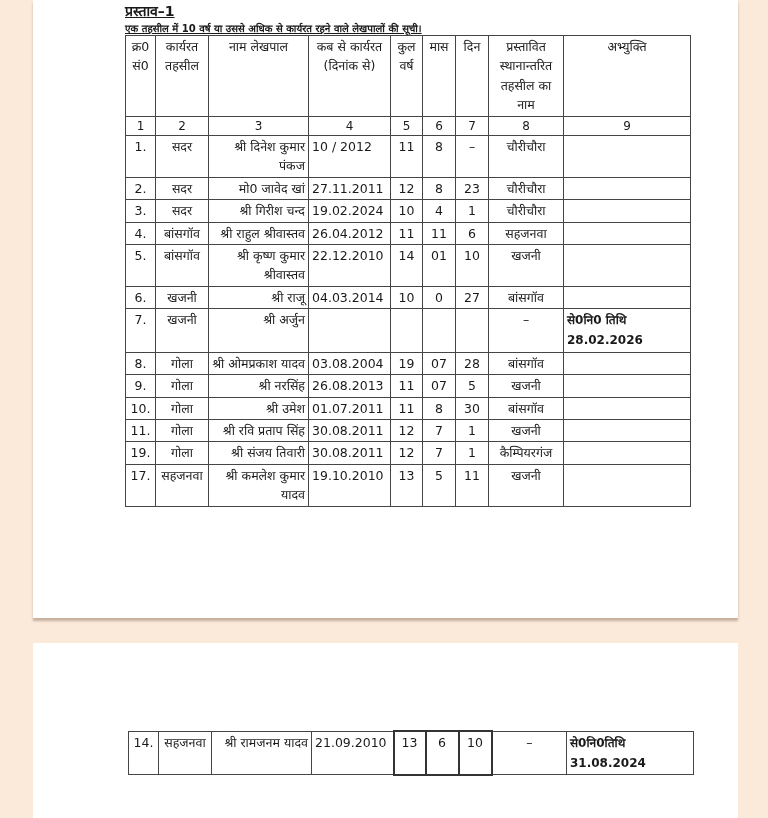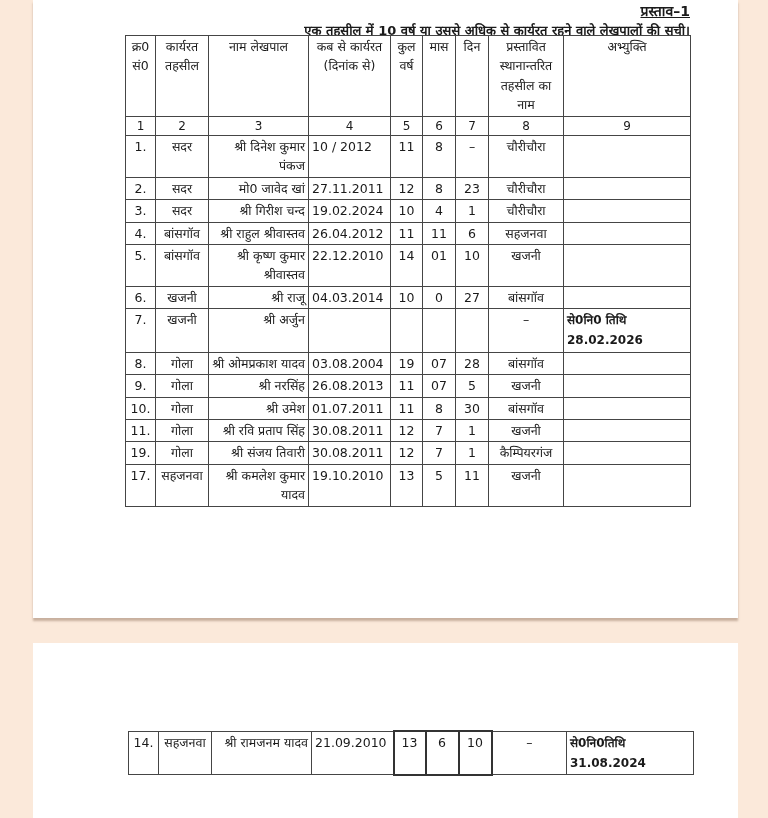--- a/index.html
+++ b/index.html
@@ -13,23 +13,23 @@
   body{
     width:768px;height:818px;position:relative;overflow:hidden;
     background:var(--bg);
     font-family:"DejaVu Sans","Liberation Sans",sans-serif;
     color:var(--ink);
   }
   .page{position:absolute;background:var(--paper);}
   #page1{left:33px;top:0;width:705px;height:618px;box-shadow:0 3px 2px rgba(150,120,100,.5);}
   #page2{left:33px;top:643px;width:705px;height:175px;}
 
-  .titles{position:absolute;left:92px;top:1px;width:565px;text-align:right;}
+  .titles{position:absolute;left:92px;top:1px;width:565px;text-align:left;}
   .doc-title{margin:0;font-size:14px;font-weight:bold;text-decoration:underline;}
-  .doc-subtitle{margin:1px 0 0;font-size:13px;font-weight:bold;text-decoration:underline;}
+  .doc-subtitle{margin:1px 0 0;font-size:10px;font-weight:bold;text-decoration:underline;}
 
   table{border-collapse:collapse;table-layout:fixed;position:absolute;background:var(--paper);}
   #table1{left:92px;top:35px;width:565px;}
   #table2{left:95px;top:87px;width:565px;}
 
   th,td{
     border:1.5px solid var(--border);
     padding:1px 3px;
     font-size:12.5px;line-height:1.55;
     vertical-align:top;overflow:hidden;

